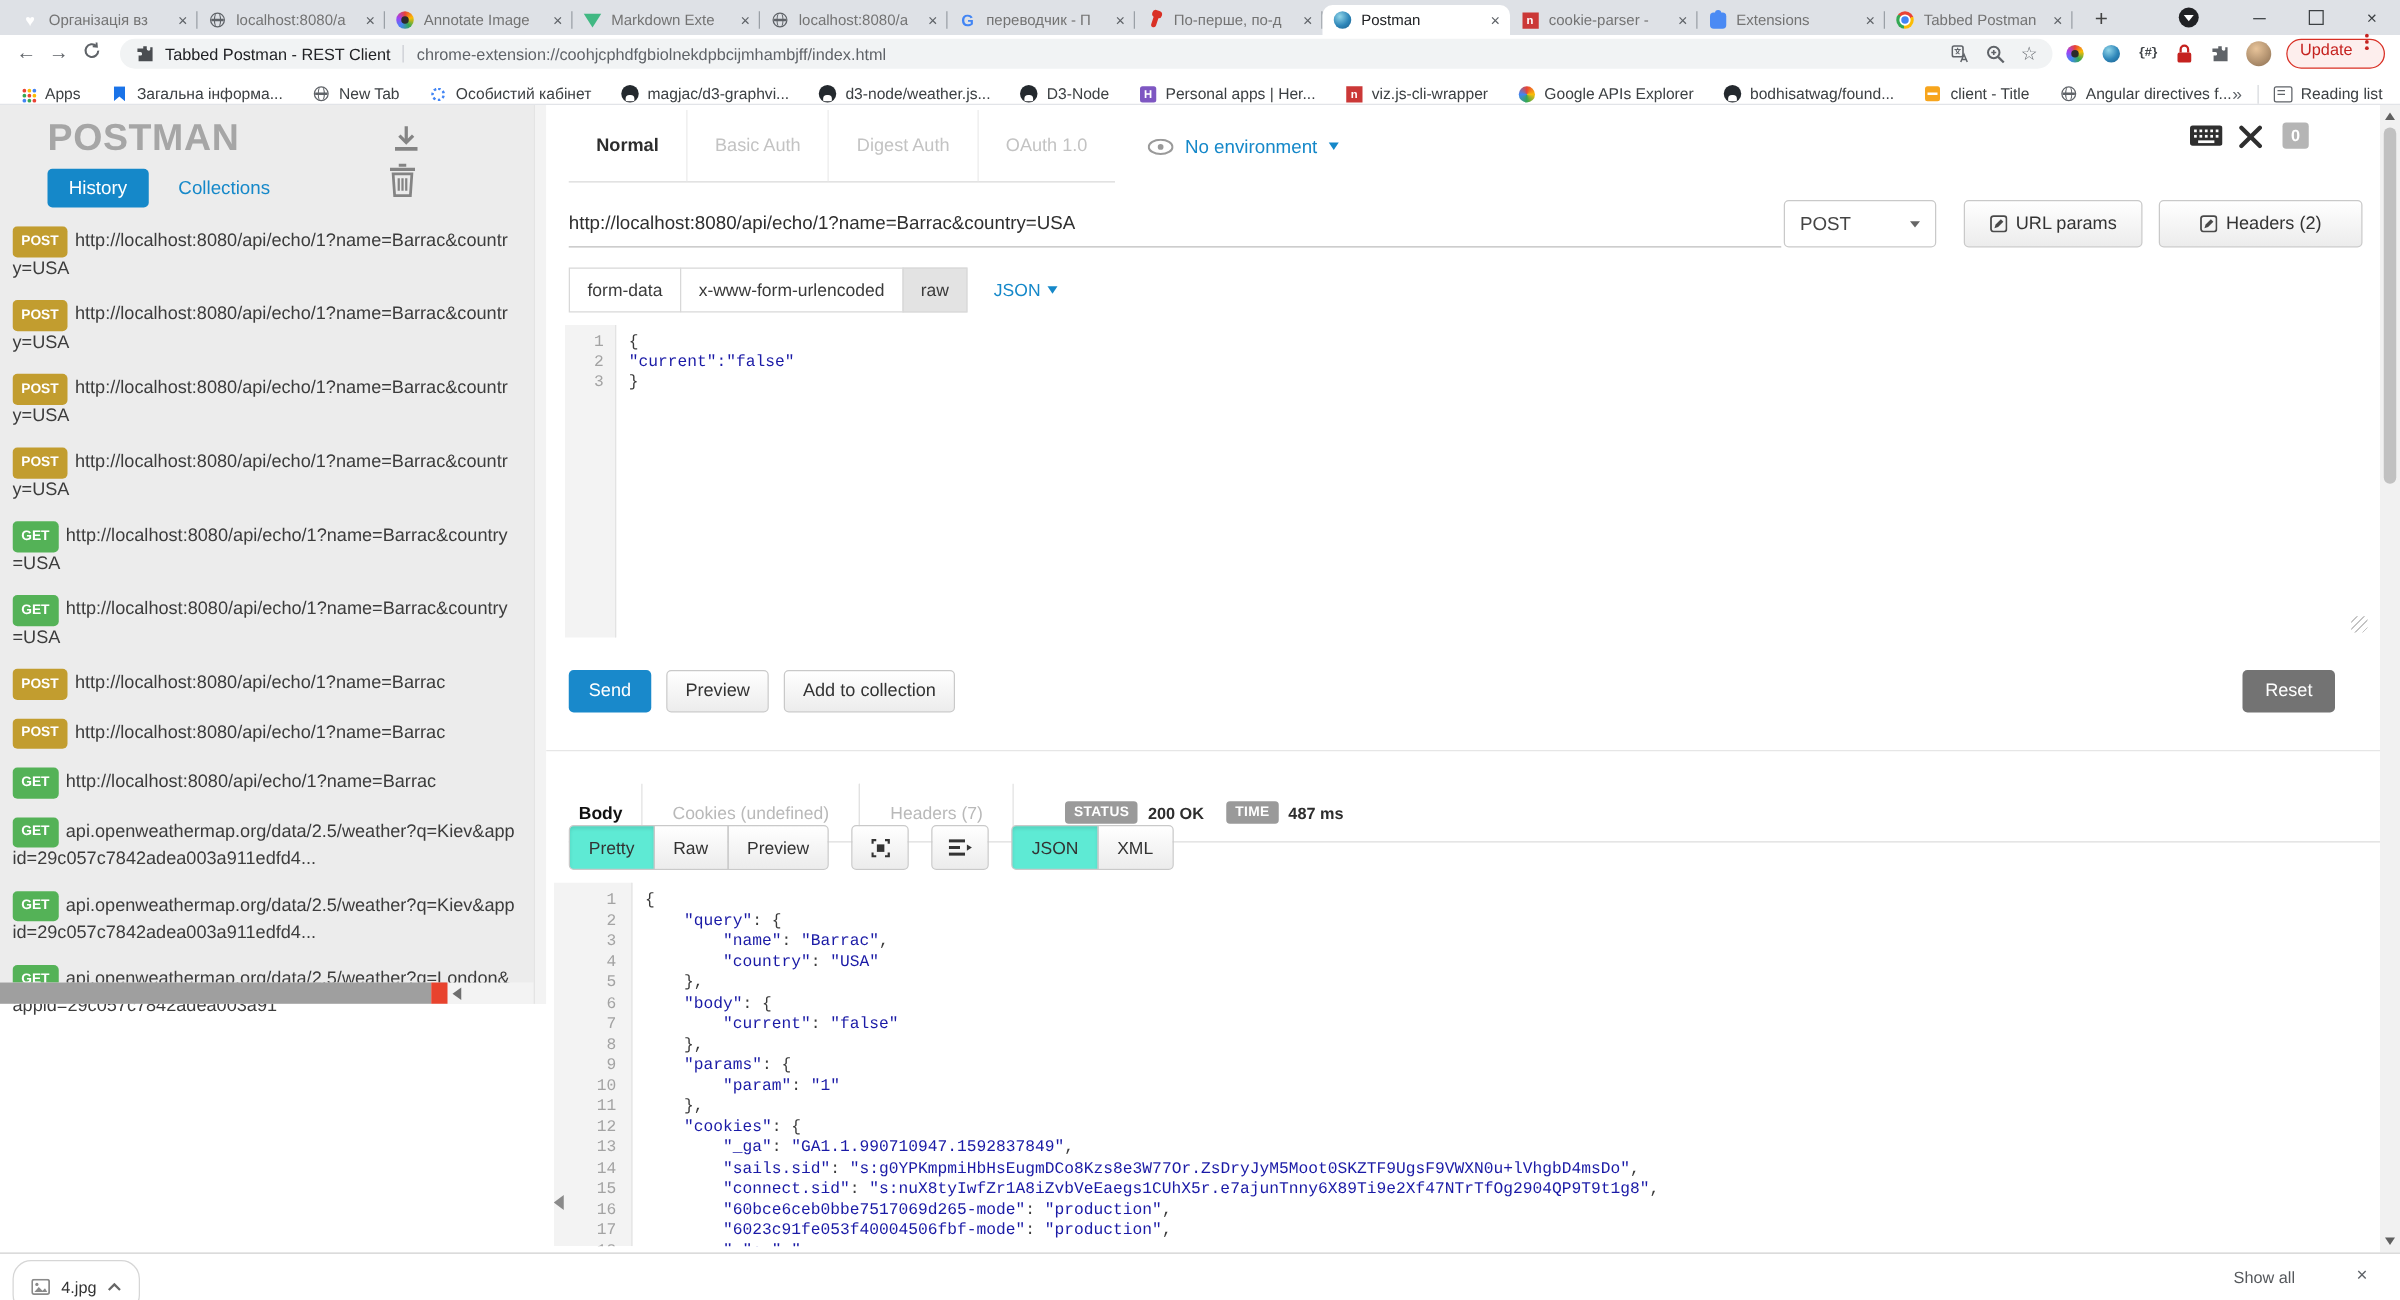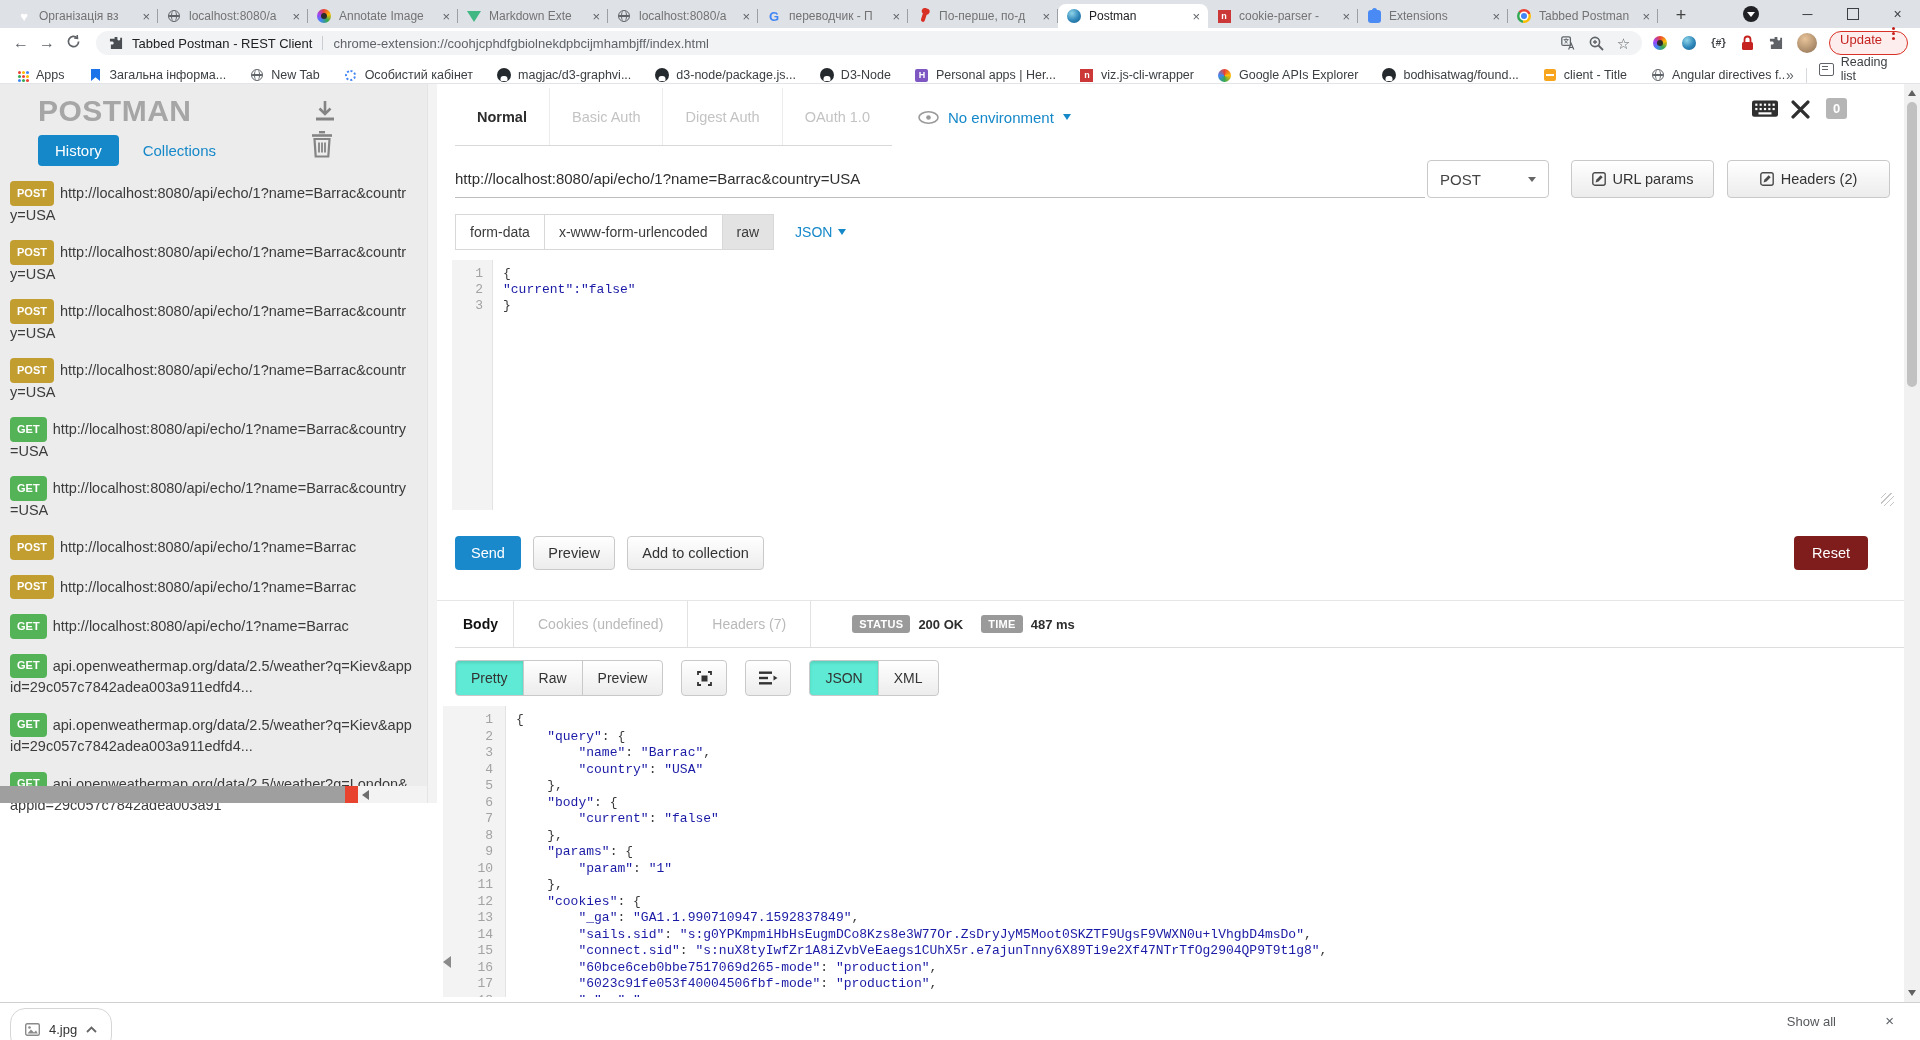--- a/index.html
+++ b/index.html
@@ -122,23 +122,23 @@
   .cl{display:flex;}
   .ln{flex:none;text-align:right;font-family:"Liberation Mono",monospace;font-size:13px;color:#a3a3a3;line-height:16.5px;}
   .ct{white-space:pre;font-family:"Liberation Mono",monospace;font-size:13px;line-height:16.5px;padding-left:11px;}
   .editor .ln{width:40px;padding-right:9px;box-sizing:border-box;line-height:16px;}
   .editor .ct{line-height:16px;}
   .s{color:#1a1aa6;}.d{color:#3a3a3a;}
   .grip{position:absolute;right:10px;bottom:4px;width:13px;height:13px;background:repeating-linear-gradient(135deg,transparent 0 3px,#c4c4c4 3px 4px);}
   .sendrow{position:absolute;left:18px;top:452px;right:36px;height:34px;}
   .send{display:inline-flex;align-items:center;height:34px;padding:0 16px;background:#1989cb;color:#fff;border-radius:4px;font-size:14.5px;margin-right:8px;}
   .btn2{display:inline-flex;align-items:center;height:34px;padding:0 14px;background:linear-gradient(#fff,#ececec);border:1px solid #c9c9c9;border-radius:4px;font-size:14.5px;color:#333;margin-right:8px;box-sizing:border-box;}
-  .reset{position:absolute;right:0;top:0;display:inline-flex;align-items:center;height:34px;padding:0 18px;background:#7f1d1d;color:#fff;border-radius:4px;font-size:14.5px;}
+  .reset{position:absolute;right:0;top:0;display:inline-flex;align-items:center;height:34px;padding:0 18px;background:#737373;color:#fff;border-radius:4px;font-size:14.5px;}
   .hr{position:absolute;left:0;right:0;top:516px;border-top:1px solid #e6e6e6;}
-  .resptabs{position:absolute;left:18px;top:517px;right:0;height:46px;border-bottom:1px solid #ddd;display:flex;align-items:center;}
+  .resptabs{position:absolute;left:18px;top:543px;right:0;height:46px;border-bottom:1px solid #ddd;display:flex;align-items:center;}
   .rtwrap{display:inline-flex;height:100%;align-items:stretch;}
   .rtab{display:flex;align-items:center;padding:0 24px;font-size:14px;color:#b9b9b9;border-left:1px solid #e2e2e2;border-right:1px solid #e2e2e2;margin-right:-1px;}
   .rtab.act{color:#111;font-weight:bold;border:none;padding:0 16px 0 8px;}
   .kbadge{background:#9a9a9a;color:#fff;font-size:11px;font-weight:bold;border-radius:3px;padding:3px 7px;margin-left:42px;letter-spacing:0.3px;}
   .kbadge.t{margin-left:18px;}
   .kval{font-size:13px;font-weight:bold;color:#2d2d2d;margin-left:8px;}
   .viewrow{position:absolute;left:18px;top:574px;height:40px;display:flex;align-items:center;gap:18px;}
   .bgrp{display:inline-flex;}
   .vbtn{height:36px;display:inline-flex;align-items:center;padding:0 15px;border:1px solid #c9c9c9;margin-right:-1px;background:linear-gradient(#fff,#ececec);font-size:14px;color:#333;box-sizing:border-box;}
   .vbtn.act{background:#5eead4;box-shadow:inset 0 2px 3px rgba(0,0,0,.1);}
@@ -349,21 +349,21 @@
       <span class="bmk">
         <span class="icw">
           <span class="i-gh"></span>
         </span>
         <span>magjac/d3-graphvi...</span>
       </span>
       <span class="bmk">
         <span class="icw">
           <span class="i-gh"></span>
         </span>
-        <span>d3-node/package.js...</span>
+        <span>d3-node/weather.js...</span>
       </span>
       <span class="bmk">
         <span class="icw">
           <span class="i-gh"></span>
         </span>
         <span>D3-Node</span>
       </span>
       <span class="bmk">
         <span class="icw">
           <span class="i-hk">H</span>

